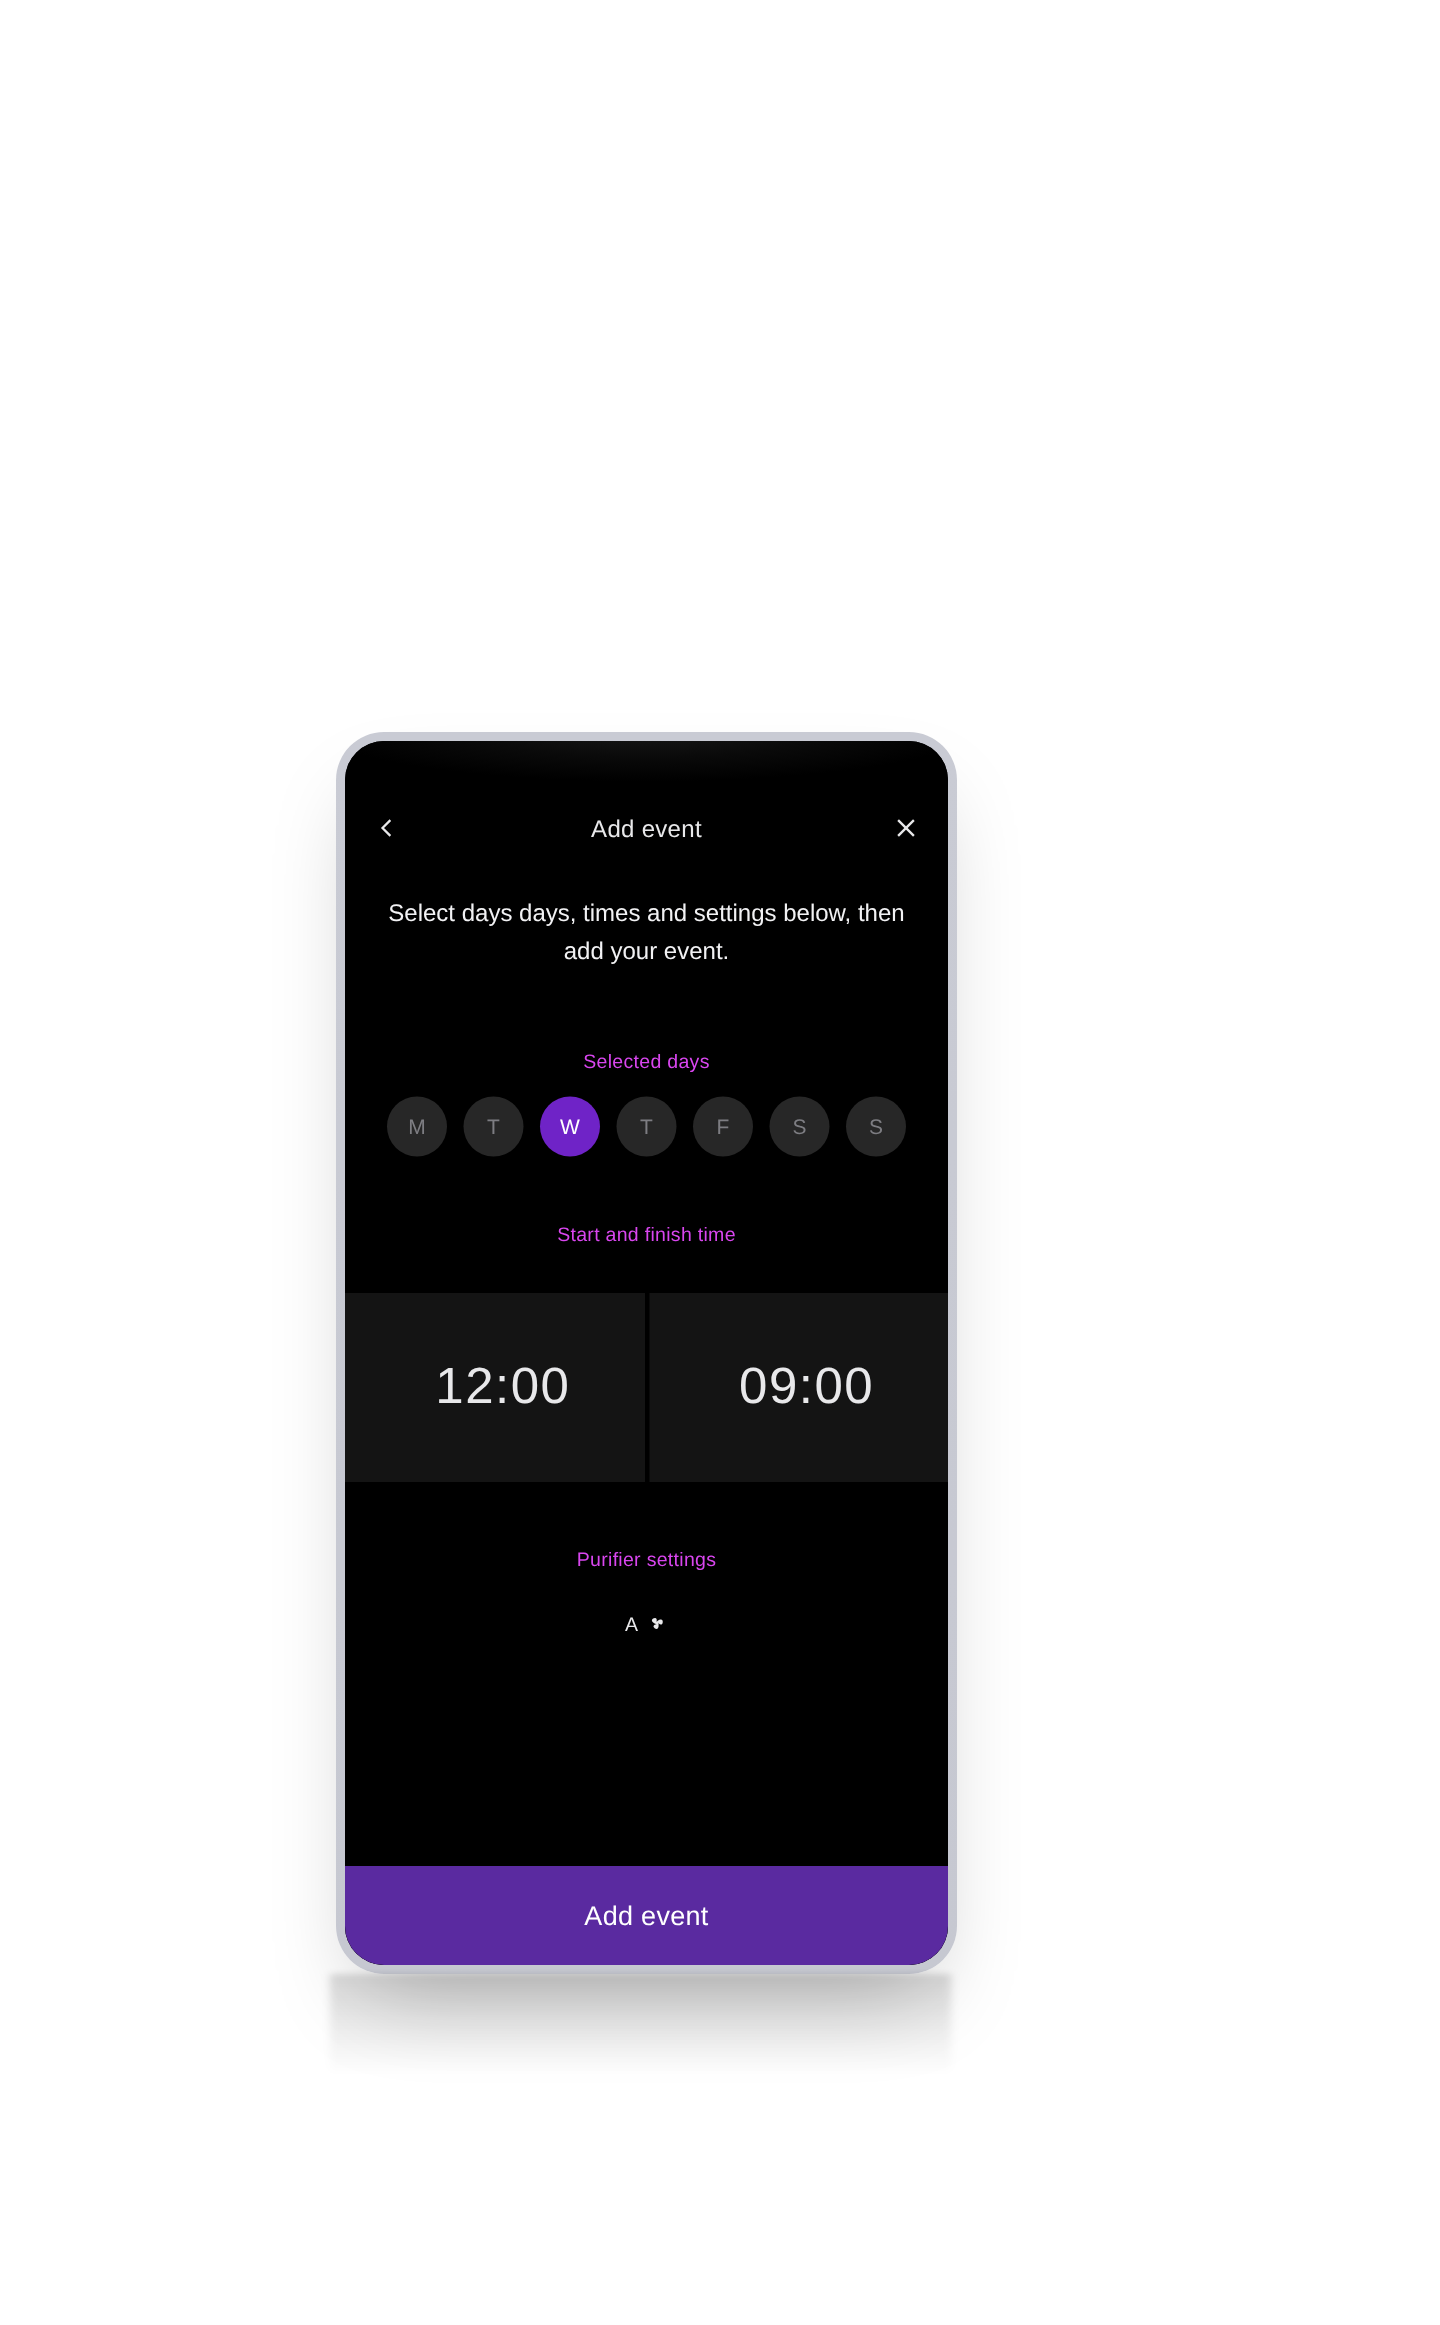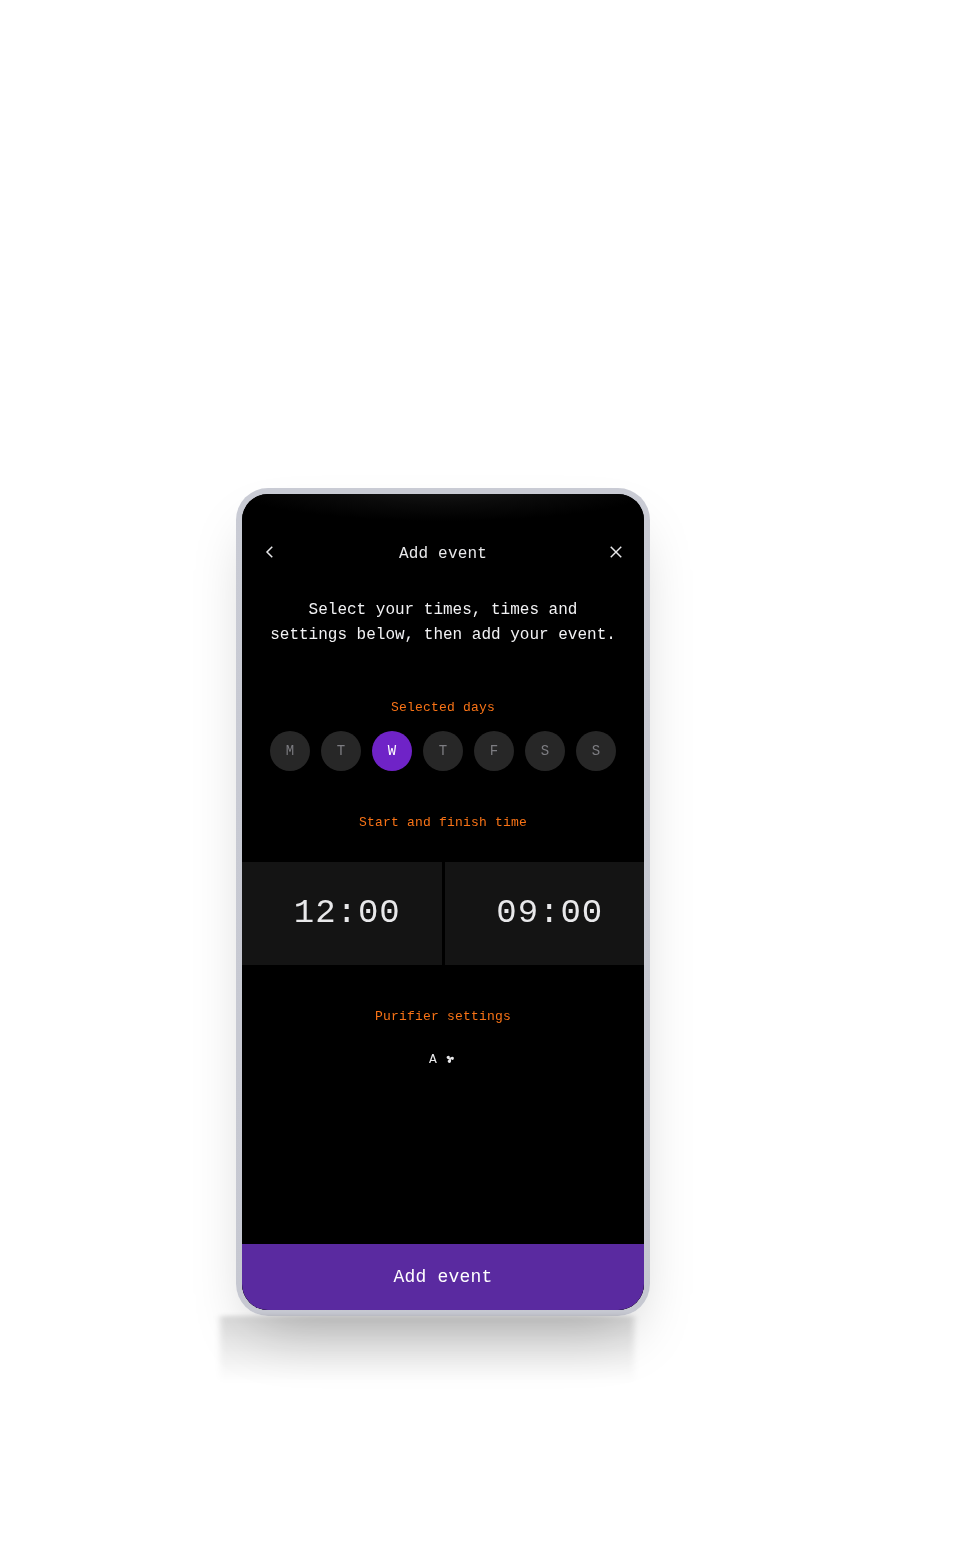--- a/index.html
+++ b/index.html
@@ -2,29 +2,28 @@
 <html><head>
   <meta charset="utf-8">
   <style>
     * { box-sizing: border-box; margin: 0; padding: 0; }
     html, body { width: 960px; height: 1550px; background: #ffffff; font-family: -apple-system, "Helvetica Neue", Arial, sans-serif; }
     .stage { position: relative; width: 960px; height: 1550px; }
 
     
     .phone {
       position: absolute;
-      left: 236px;
+      left: 224px;
       top: 488px;
       width: 414px;
       height: 828px;
       border-radius: 32px;
       background: linear-gradient(180deg, #c9cbd4 0%, #c6c8d1 100%);
       box-shadow: 0 30px 60px -20px rgba(0,0,0,0.25);
       padding: 6px;
-      font-family: Liberation Mono, monospace;
     }
     .phone-inner {
       width: 100%;
       height: 100%;
       border-radius: 26px;
       background: #000;
       overflow: hidden;
       position: relative;
     }
     .phone-notch {
@@ -49,38 +48,38 @@
       align-items: center;
       justify-content: space-between;
       padding: 16px 14px 14px 14px;
     }
     .title { font-size: 16px; font-weight: 400; color: #e8e8ea; letter-spacing: 0.2px; }
     .icon-btn { width: 28px; height: 28px; display:flex; align-items:center; justify-content:center; color:#e8e8ea; }
     .icon-btn svg { width: 18px; height: 18px; stroke: currentColor; fill: none; stroke-width: 2; }
 
     .instructions { text-align: center; font-size: 16px; line-height: 1.55; color: #f2f2f4; padding: 16px 26px 6px; font-weight: 400; }
 
-    .section-label { text-align:center; color:#f97316; font-size: 13px; margin-top: 46px; margin-bottom: 16px; letter-spacing: 0.2px; }
+    .section-label { text-align:center; color:#d946ef; font-size: 13px; margin-top: 46px; margin-bottom: 16px; letter-spacing: 0.2px; }
     .section-label.tight { margin-top: 44px; }
 
     
     .days { display:flex; justify-content:center; gap: 11px; }
     .day {
       width: 40px; height: 40px; border-radius: 50%;
       background:#272727; color:#7d7d82;
       display:flex; align-items:center; justify-content:center;
       font-size: 14px; font-weight: 500;
       cursor: pointer;
     }
     .day.selected { background:#6f23c7; color:#fff; }
 
     
     .times { display:flex; gap:3px; margin-top: 16px; }
     .time {
-      flex:1; height: 103px; background:#141414;
+      flex:1; height: 126px; background:#141414;
       display:flex; align-items:center; justify-content:center;
       font-size: 34px; font-weight: 200; color:#e8e8ea; letter-spacing: 1px;
       cursor: pointer;
       padding-left: 11px;
     }
 
     
     .purifier { text-align:center; color:#e8e8ea; font-size: 13px; display:flex; align-items:center; justify-content:center; gap:6px; margin-top: 12px; }
     .fan-icon { width:14px; height:14px; display:inline-block; }
     .fan-icon svg { width:14px; height:14px; fill:#e8e8ea; }
@@ -127,21 +126,21 @@
           <div class="icon-btn">
             <span>
               <svg viewBox="0 0 24 24">
                   <line x1="5" y1="5" x2="19" y2="19"></line>
                   <line x1="19" y1="5" x2="5" y2="19"></line>
                 </svg>
             </span>
           </div>
         </div>
 
-        <div class="instructions">Select your times, times and settings below, then add your event.</div>
+        <div class="instructions">Select days days, times and settings below, then add your event.</div>
 
         <div class="section-label">Selected days</div>
         <div class="days">
           <div class="day">
               <span>M</span>
             </div>
           <div class="day">
               <span>T</span>
             </div>
           <div class="day selected">

